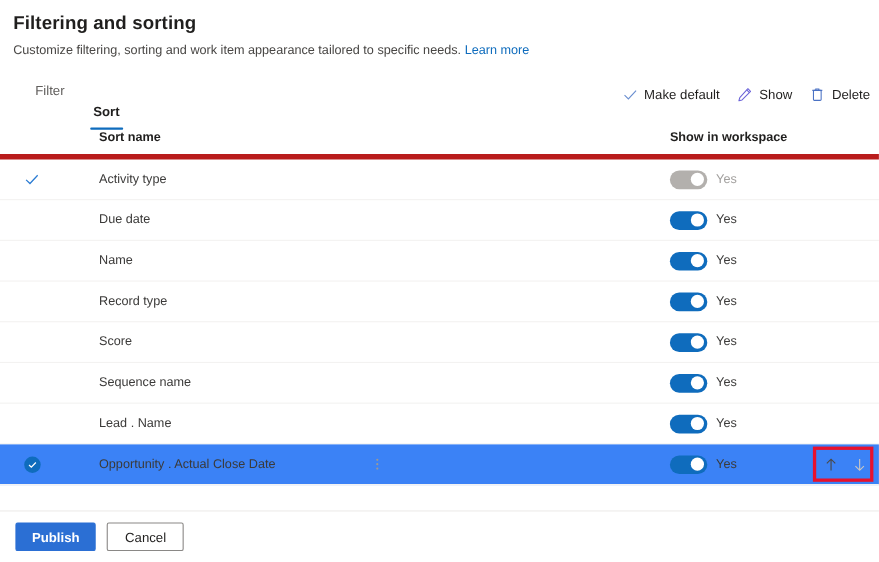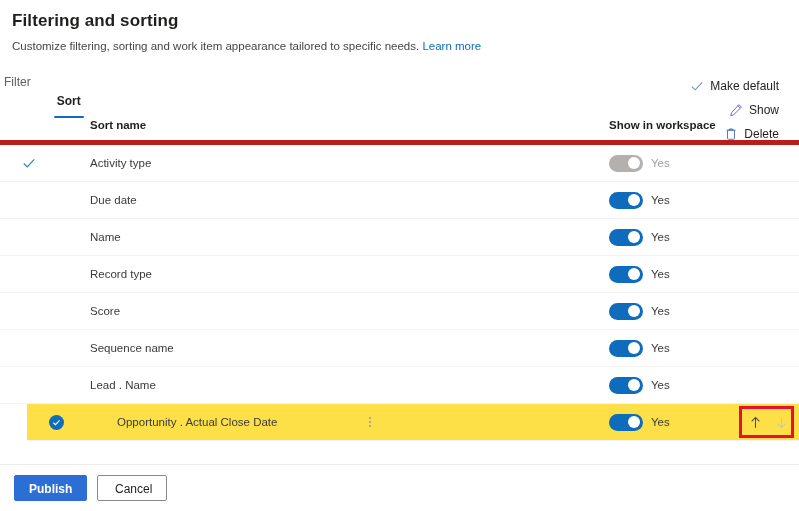--- a/index.html
+++ b/index.html
@@ -41,21 +41,21 @@
   }
 
   
   .bar-row {
     position: relative;
     height: 38px;
     margin-top: 18px;
   }
   .tabs {
     position: absolute;
-    left: 0;
+    left: 28px;
     top: 0;
     display: flex;
     gap: 18px;
     justify-content: flex-end;
   }
   .tab {
     font-size: 12px;
     color: #605e5c;
     padding: 2px 4px 9px 4px;
     cursor: pointer;
@@ -73,25 +73,24 @@
     left: 1px;
     right: 1px;
     bottom: 0;
     height: 2.5px;
     background: #0f6cbd;
     border-radius: 2px;
   }
 
   .commands {
     position: absolute;
-    right: 12px;
+    right: 0;
     top: 2px;
     display: flex;
-    align-items: flex-end;
-    flex-direction: column;
+    align-items: flex-start;
   }
   .cmd {
     display: flex;
     align-items: center;
     gap: 6px;
     font-size: 12px;
     color: #201f1e;
     padding: 4px 8px;
     cursor: pointer;
     white-space: nowrap;
@@ -134,21 +133,21 @@
   .row {
     display: flex;
     align-items: center;
     height: 36px;
     border-bottom: 1px solid #f3f2f1;
     font-size: 11.5px;
     color: #3b3a39;
     position: relative;
     cursor: pointer;
   }
-  .row.selected { background: #fde047; margin-left: 27px; }
+  .row.selected { background: #3b82f6; }
 
   .c-check {
     width: 90px;
     flex: 0 0 90px;
     display: flex;
     align-items: center;
     padding-left: 22px;
     box-sizing: border-box;
   }
   .c-name {
@@ -267,21 +266,21 @@
   .btn {
     font-family: "Liberation Sans", sans-serif;
     font-size: 12px;
     height: 26px;
     min-width: 70px;
     border-radius: 2px;
     cursor: pointer;
     padding: 0 14px;
     line-height: 26px;
     box-sizing: border-box;
-    text-align: right;
+    text-align: center;
   }
   .btn-primary {
     background: #2b6fd4;
     color: #ffffff;
     border: 1px solid #2b6fd4;
     font-weight: 600;
   }
   .btn-secondary {
     background: #ffffff;
     color: #201f1e;

